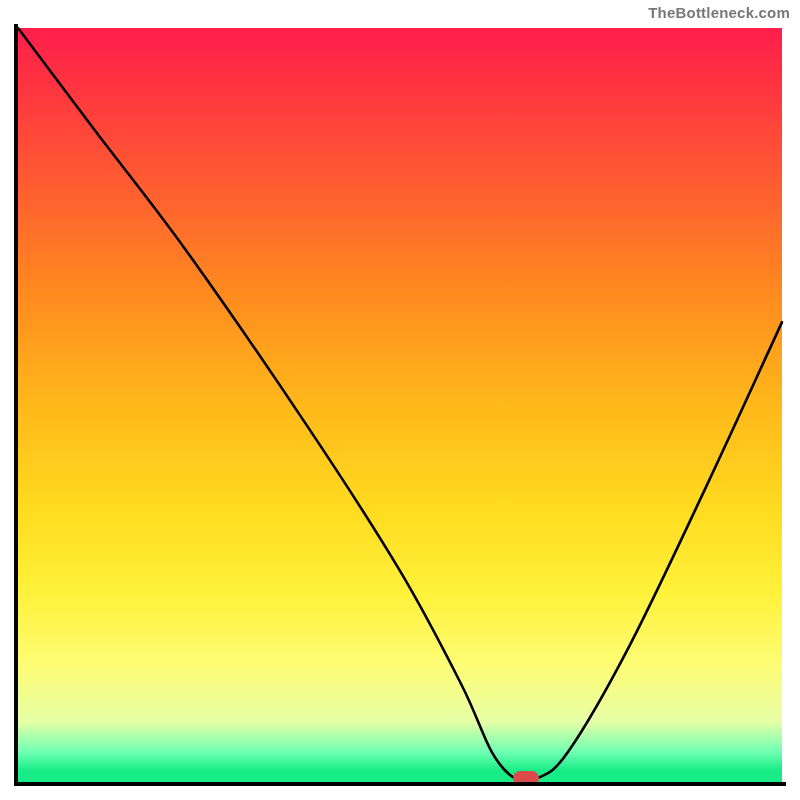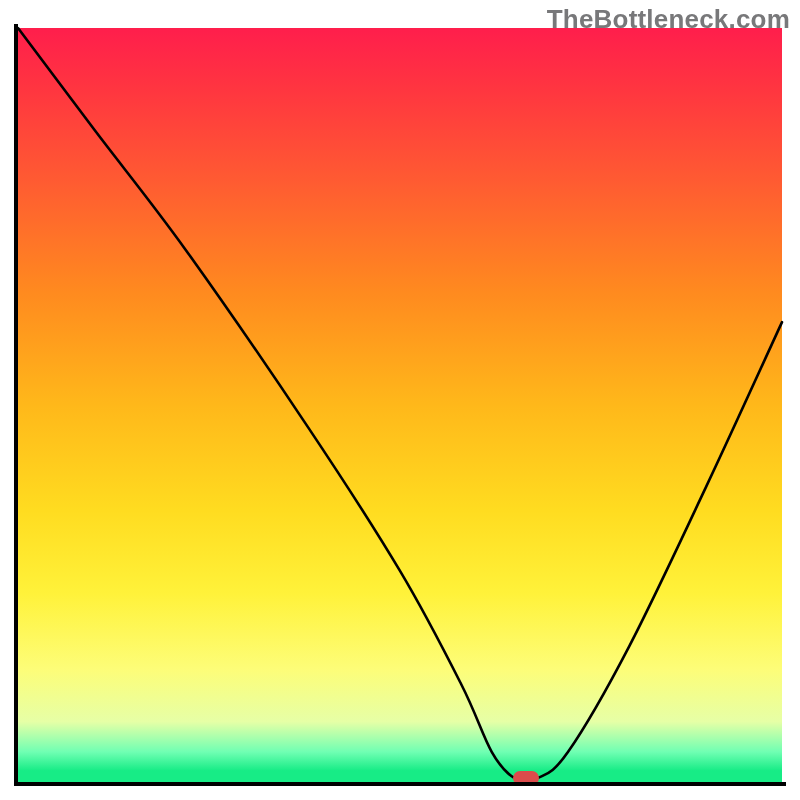--- a/index.html
+++ b/index.html
@@ -65,21 +65,21 @@
     top: 782px;
     width: 772px;
     height: 4px;
     background: #000000;
   }
   .watermark {
     position: absolute;
     top: 4px;
     right: 10px;
     font-family: Arial, Helvetica, sans-serif;
-    font-size: 26px;
+    font-size: 15px;
     font-weight: 600;
     color: #78787a;
     letter-spacing: 0.2px;
   }
 </style>
 </head>
 <body>
 
 <div class="chart-container">
 

